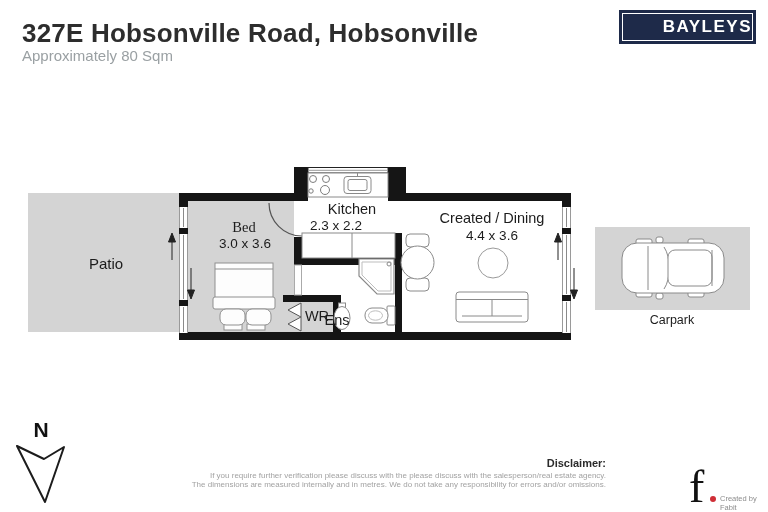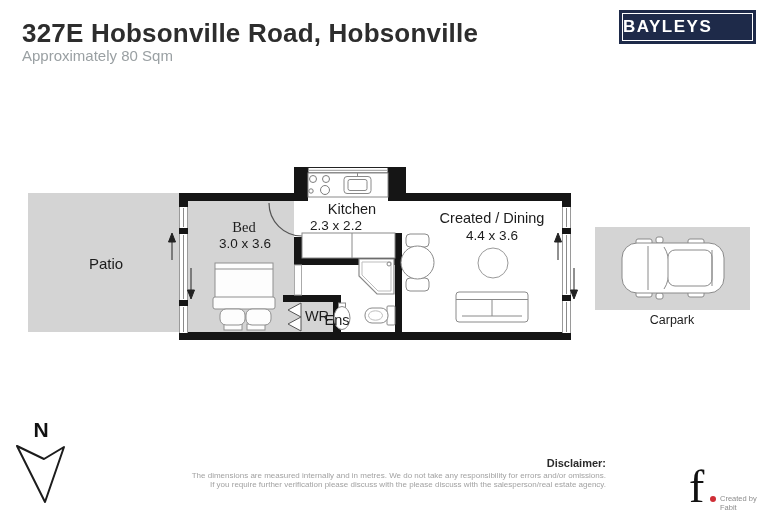--- a/index.html
+++ b/index.html
@@ -13,21 +13,21 @@
   .mullion{position:absolute;width:9px;background:#151515;}
   .lbl{position:absolute;transform:translate(-50%,-50%);white-space:nowrap;
        color:#1c1c1c;font-size:14.5px;text-align:center;}
   .dims{font-size:13.5px;}
   .title{position:absolute;left:22px;top:18px;font-size:26px;font-weight:bold;
          color:#2d2d2d;letter-spacing:.2px;}
   .subtitle{position:absolute;left:22px;top:47px;font-size:15px;color:#9aa0a3;}
   .brand{position:absolute;left:619px;top:10px;width:137px;height:34px;
          background:#1e2a49;box-sizing:border-box;padding:3px;}
   .brand-inner{width:100%;height:100%;border:1px solid #fff;box-sizing:border-box;
-         display:flex;align-items:center;justify-content:flex-start;}
+         display:flex;align-items:center;justify-content:flex-end;}
   .brand-text{color:#fff;font-weight:bold;font-size:17px;letter-spacing:1.5px;}
   svg.plan{position:absolute;left:0;top:0;pointer-events:none;}
   .disclaimer{position:absolute;left:160px;top:457px;width:446px;text-align:right;}
   .disc-title{font-size:11px;font-weight:bold;color:#2b2b2b;margin-bottom:2px;}
   .disc-line{font-size:8px;color:#a2a2a2;line-height:9.2px;}
   .credit-f{position:absolute;left:689px;top:464px;font-family:"Liberation Serif",serif;
             font-size:46px;color:#111;line-height:1;}
   .credit-dot{position:absolute;left:710px;top:496px;width:6px;height:6px;border-radius:50%;
               background:#cf2e36;}
   .credit-text{position:absolute;left:720px;top:494px;font-size:7.5px;color:#8d8d8d;}
@@ -190,19 +190,19 @@
 <div class="lbl dims" style="left:336px;top:225px;">2.3 x 2.2</div>
 <div class="lbl" style="left:337px;top:277px;margin-top:43px;">Ens</div>
 <div class="lbl" style="left:317px;top:316px;">WR</div>
 <div class="lbl" style="left:492px;top:218px;">Created / Dining</div>
 <div class="lbl dims" style="left:492px;top:235px;">4.4 x 3.6</div>
 <div class="lbl" style="left:672px;top:320px;font-size:12.5px;">Carpark</div>
 <div class="north-n">N</div>
 
 <div class="disclaimer">
   <div class="disc-title">Disclaimer:</div>
+  <div class="disc-line">If you require further verification please discuss with the please discuss with the salesperson/real estate agency.</div>
   <div class="disc-line">The dimensions are measured internally and in metres. We do not take any responsibility for errors and/or omissions.</div>
-  <div class="disc-line">If you require further verification please discuss with the please discuss with the salesperson/real estate agency.</div>
 </div>
 
 <div class="credit-f">f</div>
 <div class="credit-dot"></div>
 <div class="credit-text">Created by Fabit</div>
 
 </body></html>

